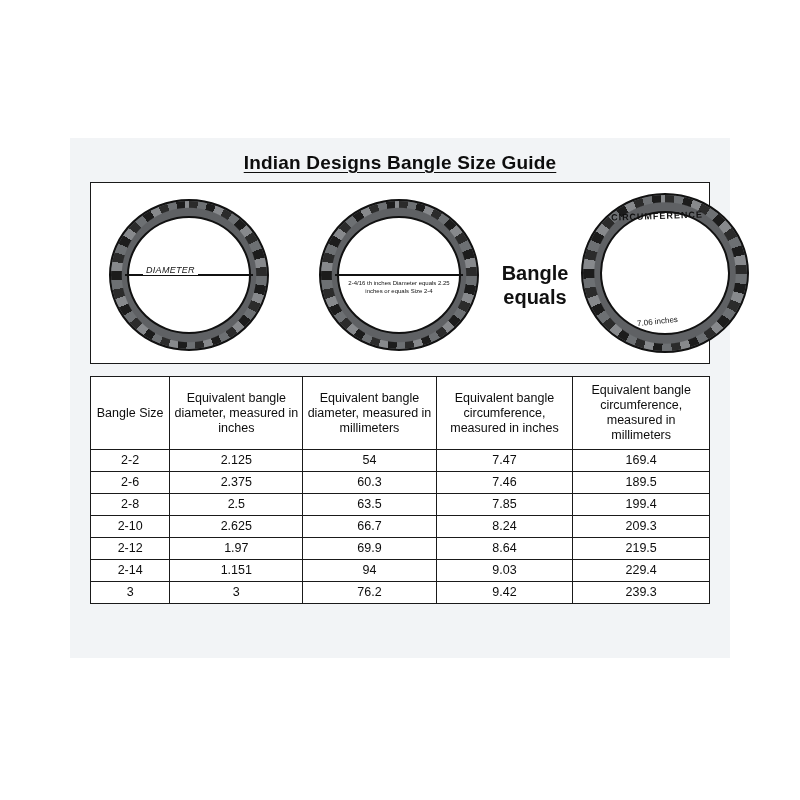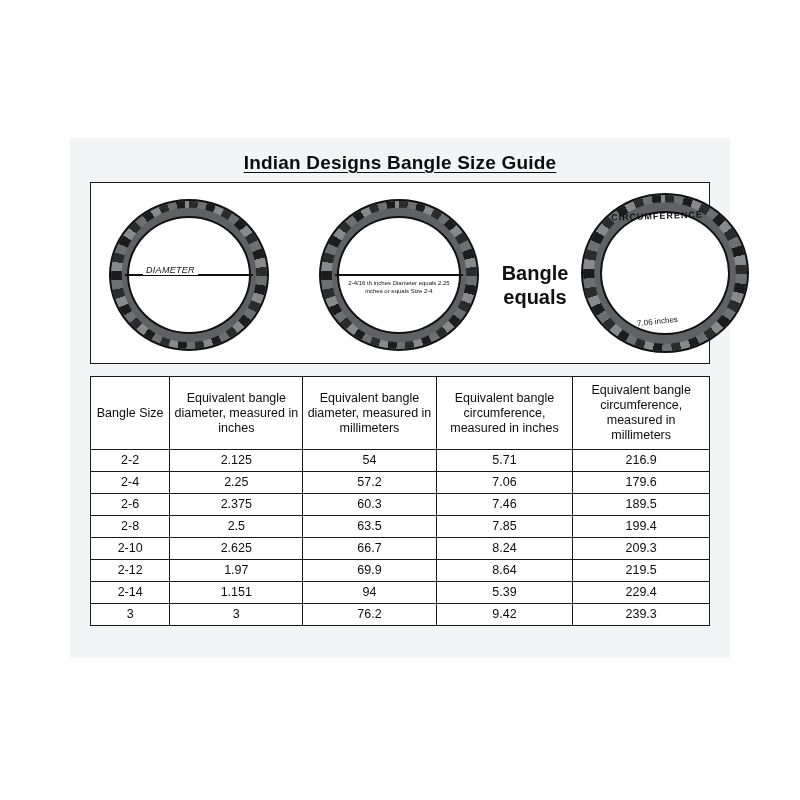--- a/index.html
+++ b/index.html
@@ -197,29 +197,22 @@
           <th class="col-data">Equivalent bangle diameter, measured in millimeters</th>
           <th class="col-data">Equivalent bangle circumference, measured in inches</th>
           <th class="col-data">Equivalent bangle circumference, measured in millimeters</th>
         </tr>
       </thead>
       <tbody id="table-body">
           <tr>
             <td>2-2</td>
             <td>2.125</td>
             <td>54</td>
-            <td>5.71</td>
-            <td>216.9</td>
-          </tr>
-          <tr>
-            <td>2-4</td>
-            <td>2.25</td>
-            <td>57.2</td>
-            <td>7.06</td>
-            <td>179.6</td>
+            <td>7.47</td>
+            <td>169.4</td>
           </tr>
           <tr>
             <td>2-6</td>
             <td>2.375</td>
             <td>60.3</td>
             <td>7.46</td>
             <td>189.5</td>
           </tr>
           <tr>
             <td>2-8</td>
@@ -239,21 +232,21 @@
             <td>2-12</td>
             <td>1.97</td>
             <td>69.9</td>
             <td>8.64</td>
             <td>219.5</td>
           </tr>
           <tr>
             <td>2-14</td>
             <td>1.151</td>
             <td>94</td>
-            <td>5.39</td>
+            <td>9.03</td>
             <td>229.4</td>
           </tr>
           <tr>
             <td>3</td>
             <td>3</td>
             <td>76.2</td>
             <td>9.42</td>
             <td>239.3</td>
           </tr>
         </tbody>

